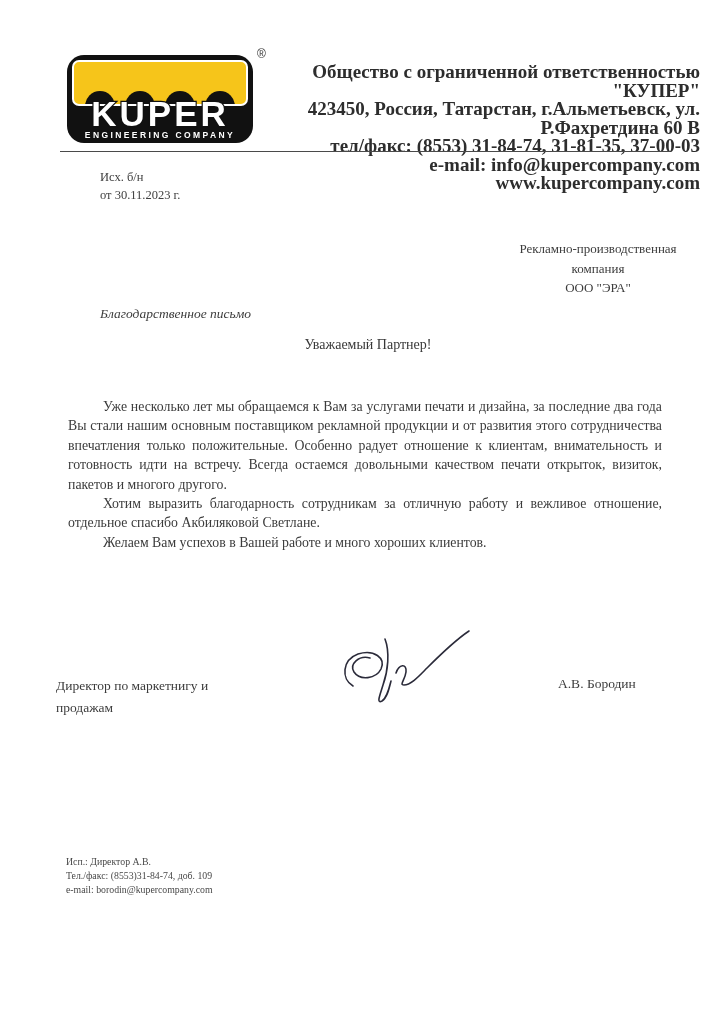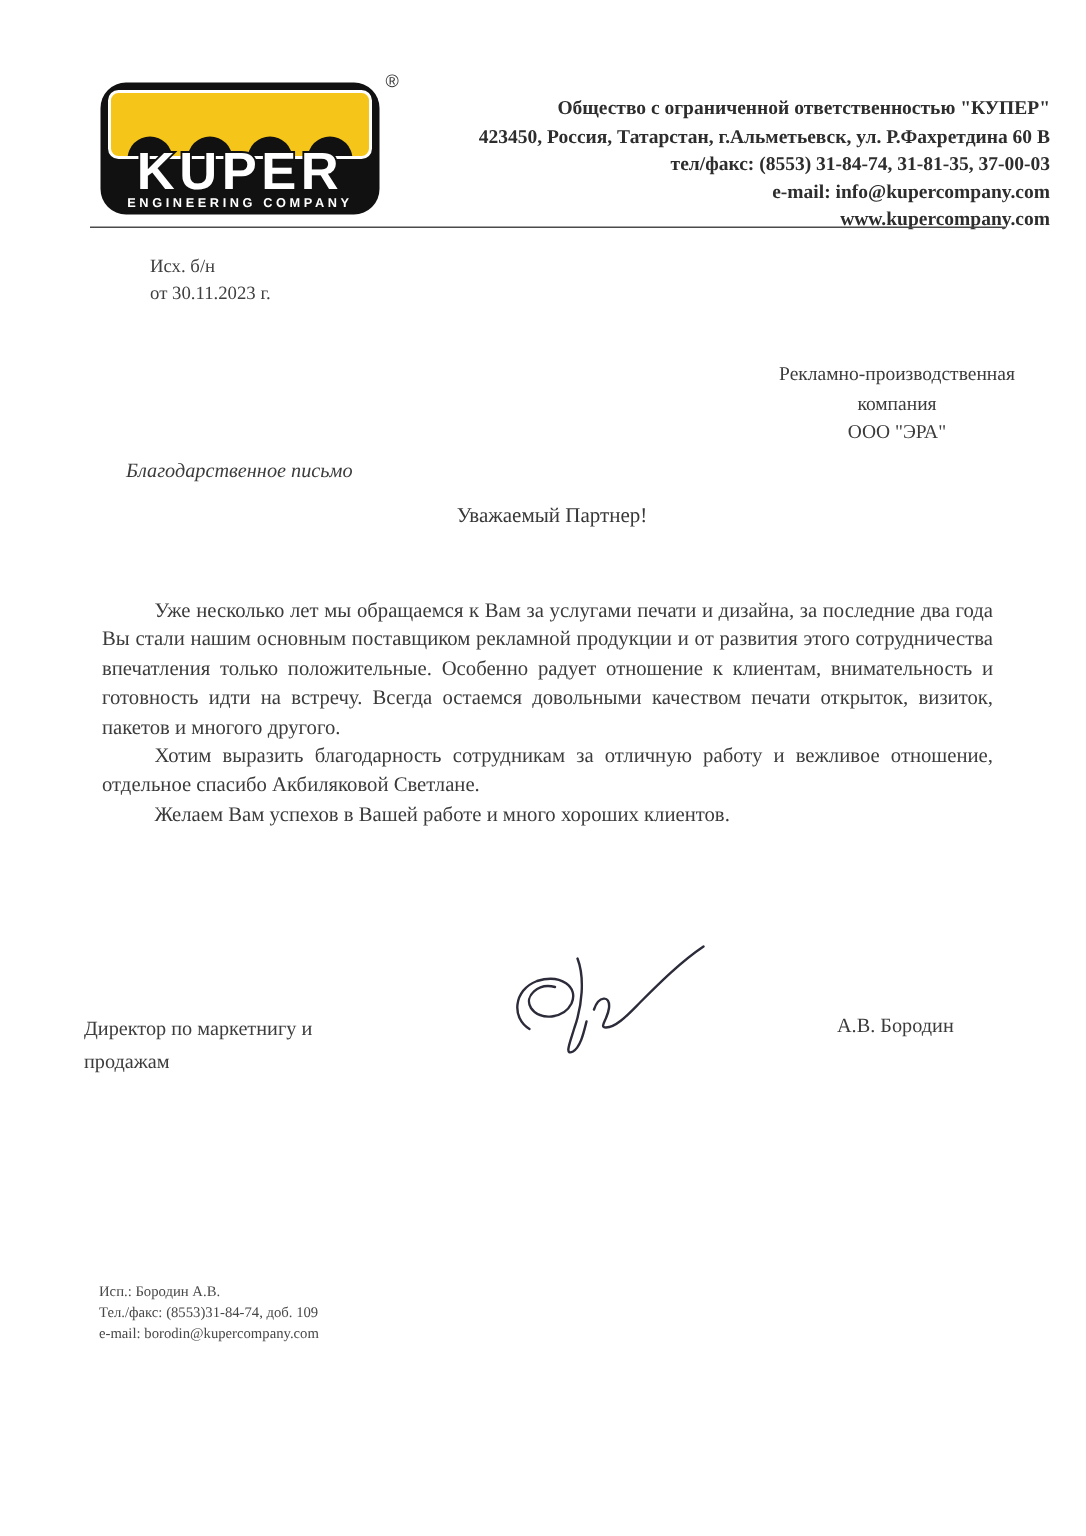--- a/index.html
+++ b/index.html
@@ -6,32 +6,32 @@
   .page {
     position:relative; width:724px; height:1024px; background:#ffffff;
     font-family:"Liberation Serif", serif; color:#3a3a3a; overflow:hidden;
   }
   
   .logo-wrap { position:absolute; left:66px; top:54px; width:190px; height:92px; }
   .reg-mark { position:absolute; left:257px; top:47px; font-size:12px; color:#333;
               font-family:"Liberation Sans", sans-serif; }
   .company-block {
     position:absolute; right:24px; top:63px; width:430px; text-align:right;
-    font-weight:bold; font-size:13px; line-height:18.5px; color:#2d2d2d;
+    font-weight:bold; font-size:19px; line-height:18.5px; color:#2d2d2d;
   }
   .header-rule { position:absolute; left:60px; top:151px; width:610px; height:1px;
                  background:#4a4a4a; }
   
   .reference { position:absolute; left:100px; top:168px; font-size:12.5px;
                line-height:18px; color:#404040; }
   
   .recipient { position:absolute; left:482px; top:239px; width:232px;
                text-align:center; font-size:13px; line-height:19.5px; color:#3c3c3c; }
   
-  .subject { position:absolute; left:84px; top:306px; font-style:italic;
+  .subject { position:absolute; left:100px; top:306px; font-style:italic;
              font-size:13.5px; color:#3c3c3c; }
   .salutation { position:absolute; left:68px; top:337px; width:600px;
                 text-align:center; font-size:14px; color:#383838; }
   
   .body-text { position:absolute; left:68px; top:397px; width:594px;
                text-align:justify; font-size:13.8px; line-height:19.4px; color:#3b3b3b; }
   .body-text p { margin:0; text-indent:35px; }
   
   .sig-position { position:absolute; left:56px; top:675px; width:200px;
                   font-size:13.5px; line-height:21.5px; color:#3c3c3c; }
@@ -110,18 +110,18 @@
         <path d="M 20 64 C 8 57, 9 38, 25 32 C 41 27, 53 36, 48 47 C 43 57, 27 59, 21 50 C 16 42, 26 33, 37 36"></path>
         <path d="M 52 17 C 57 30, 55 49, 50 63 C 47 73, 43 82, 49 79 C 54 76, 56 67, 58 59"></path>
         <path d="M 63 51 C 66 42, 74 41, 73 50 C 72 58, 66 63, 71 63 C 78 63, 86 54, 94 46 C 106 34, 121 19, 136 9"></path>
       </g>
     </svg>
   </div>
 
   <div class="sig-name">А.В. Бородин</div>
 
   <div class="footer">
-    <div>Исп.: Бородин А.В.</div>
+    <div>Исп.: Директор А.В.</div>
     <div>Тел./факс: (8553)31-84-74, доб. 109</div>
     <div>e-mail: borodin@kupercompany.com</div>
   </div>
 
 </div>
 
 </body></html>

